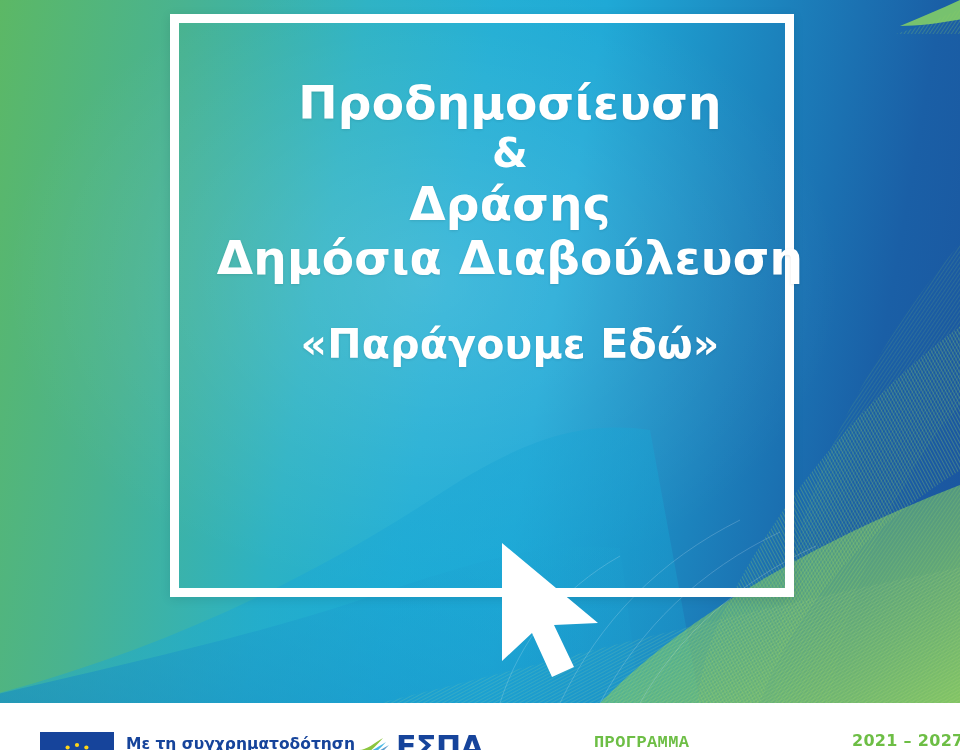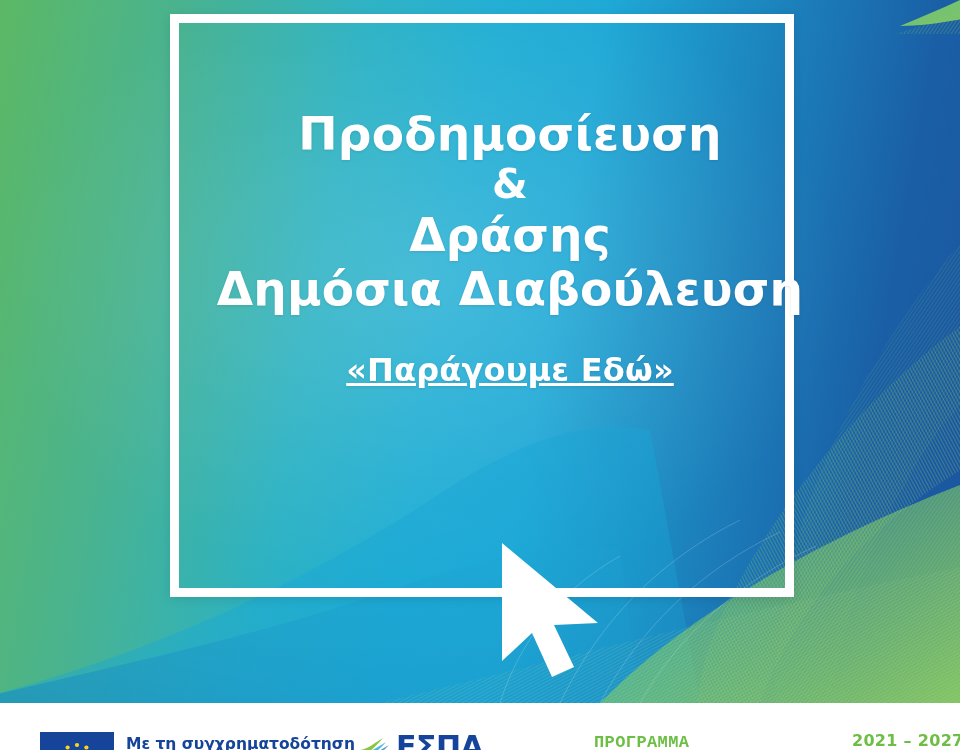--- a/index.html
+++ b/index.html
@@ -60,41 +60,39 @@
     box-shadow:0 2px 10px rgba(0,0,0,0.10);
   }
 
   
   .title-wrap {
     position:absolute;
     left:170px; top:76px;
     width:680px;
     text-align:center;
     color:#ffffff;
-    margin-top:31px;
   }
   .title-main {
     font-size:47px;
     font-weight:bold;
     line-height:1.13;
     letter-spacing:0.2px;
     text-shadow:0 1px 3px rgba(0,0,0,0.10);
   }
   .title-amp {
     font-size:41px;
     font-weight:bold;
     line-height:1.18;
   }
   .subtitle {
     margin-top:36px;
-    font-size:32px;
+    font-size:41px;
     font-weight:bold;
     letter-spacing:0.2px;
     text-shadow:0 1px 3px rgba(0,0,0,0.10);
-    text-decoration:underline;
   }
 
   
   .cursor {
     position:absolute;
     left:494px; top:539px;
     width:112px; height:140px;
   }
   .cursor svg { display:block; width:112px; height:140px; }
 

